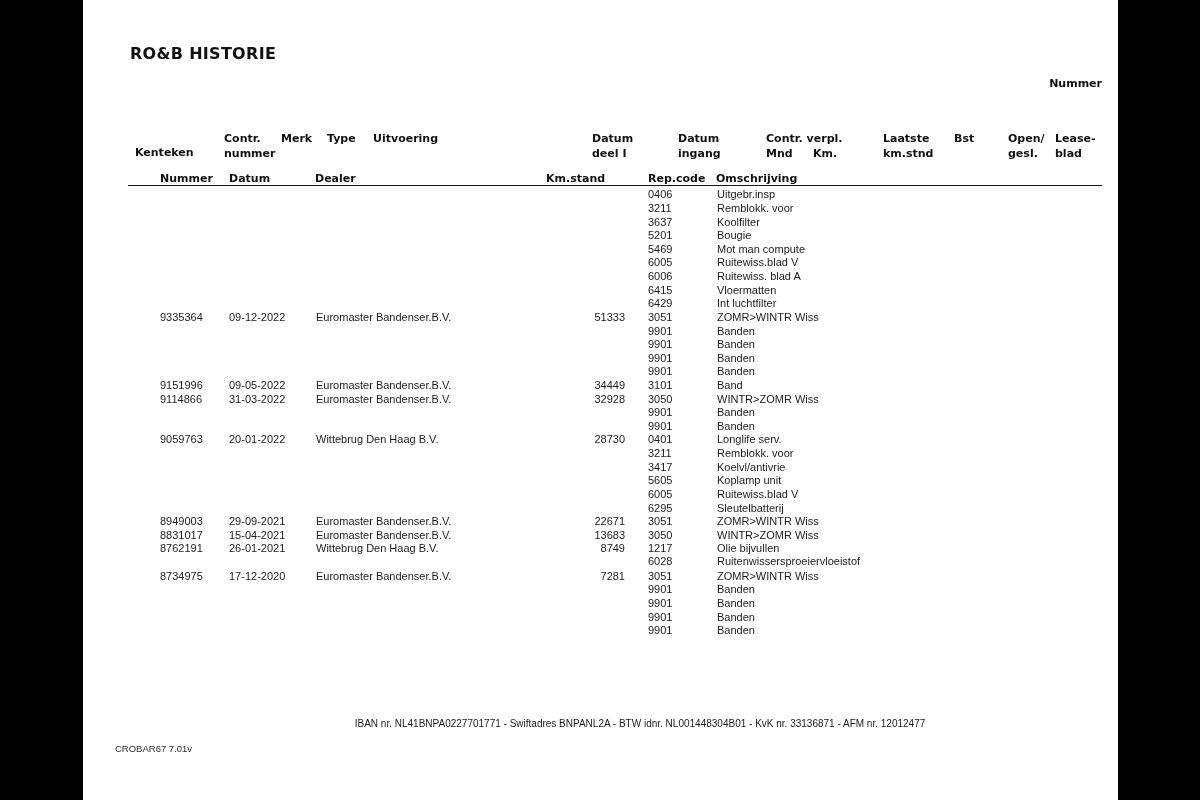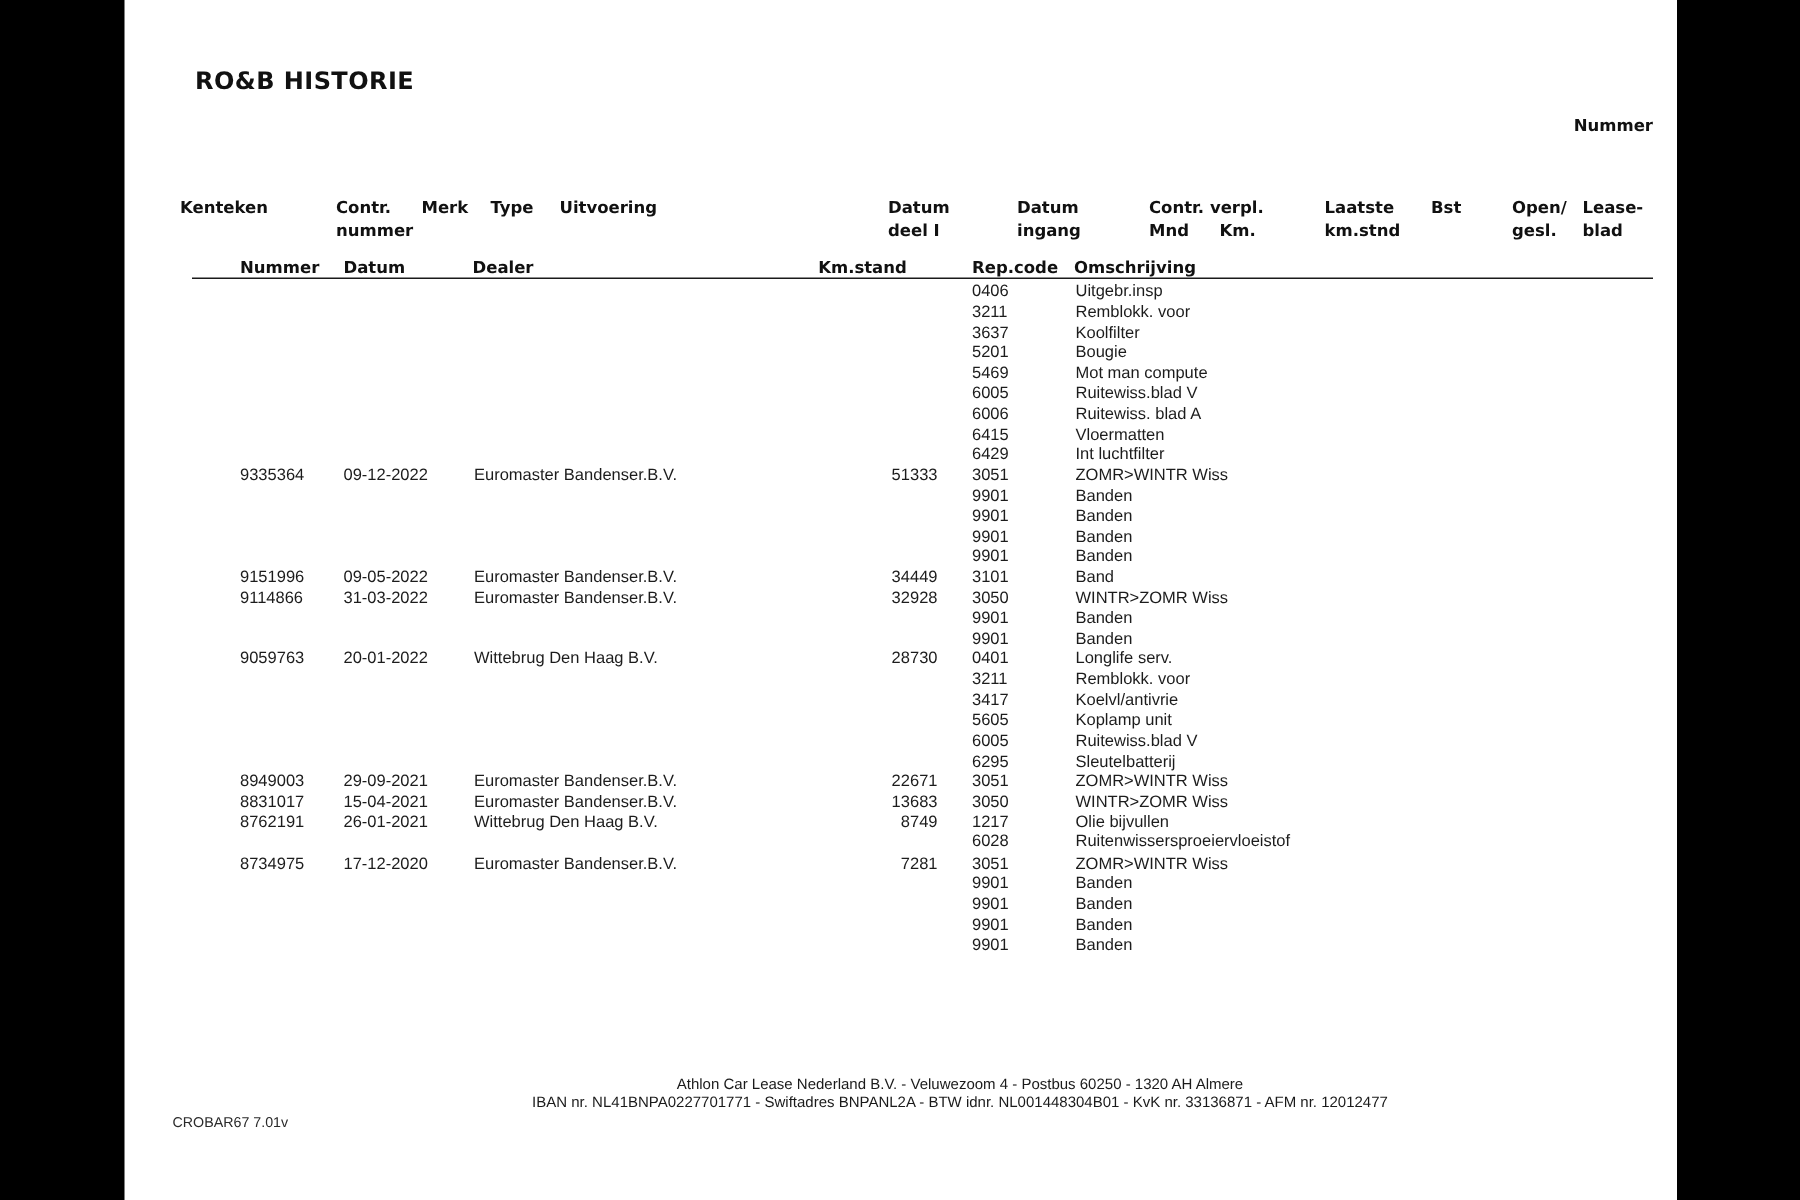--- a/index.html
+++ b/index.html
@@ -55,21 +55,21 @@
     position: absolute;
     top: 132px;
     font-family: "DejaVu Sans", sans-serif;
     font-weight: bold;
     font-size: 11px;
     line-height: 14.5px;
     color: #111111;
     white-space: pre-line;
   }
   .h1.sub2 { top: 146.5px; white-space: nowrap; }
-  .hx-kenteken    { left: 120px; }
+  .hx-kenteken    { left: 135px; margin-top: 14px; }
   .hx-contrnummer { left: 224px; }
   .hx-merk        { left: 281px; }
   .hx-type        { left: 327px; }
   .hx-uitvoering  { left: 373px; }
   .hx-datumdeel1  { left: 592px; }
   .hx-datumingang { left: 678px; }
   .hx-contrverpl  { left: 766px; }
   .hx-mnd         { left: 766px; }
   .hx-km          { left: 813px; }
   .hx-laatste     { left: 883px; }
@@ -84,21 +84,21 @@
     font-family: "DejaVu Sans", sans-serif;
     font-weight: bold;
     font-size: 11px;
     line-height: 12px;
     color: #111111;
     white-space: nowrap;
   }
   .sx-nummer   { left: 160px; }
   .sx-datum    { left: 229px; }
   .sx-dealer   { left: 315px; }
-  .sx-kmstand  { left: 525px; width: 100px; text-align: center; }
+  .sx-kmstand  { left: 546px; width: 100px; text-align: left; }
   .sx-repcode  { left: 648px; }
   .sx-omschr   { left: 716px; }
 
   .header-rule {
     position: absolute;
     left: 128px;
     top: 184.5px;
     width: 974px;
     height: 0;
     border-top: 1.4px solid #1a1a1a;
@@ -446,18 +446,17 @@
       <span class="cell c-nummer"></span>
       <span class="cell c-datum"></span>
       <span class="cell c-dealer"></span>
       <span class="cell c-kmstand"></span>
       <span class="cell c-repcode">9901</span>
       <span class="cell c-omschr">Banden</span>
     </div>
     </div>
 
   <div class="footer">
-    <div>Athlon Car Lease Nederland B.V. - Veluwezoom 4 - Postbus 60250 - 1320 AH  Almere</div>
     <div>IBAN nr. NL41BNPA0227701771 - Swiftadres BNPANL2A - BTW idnr. NL001448304B01 - KvK nr. 33136871 - AFM nr. 12012477</div>
   </div>
   <div class="program-id">CROBAR67 7.01v</div>
 
 </div>
 
 </body></html>

